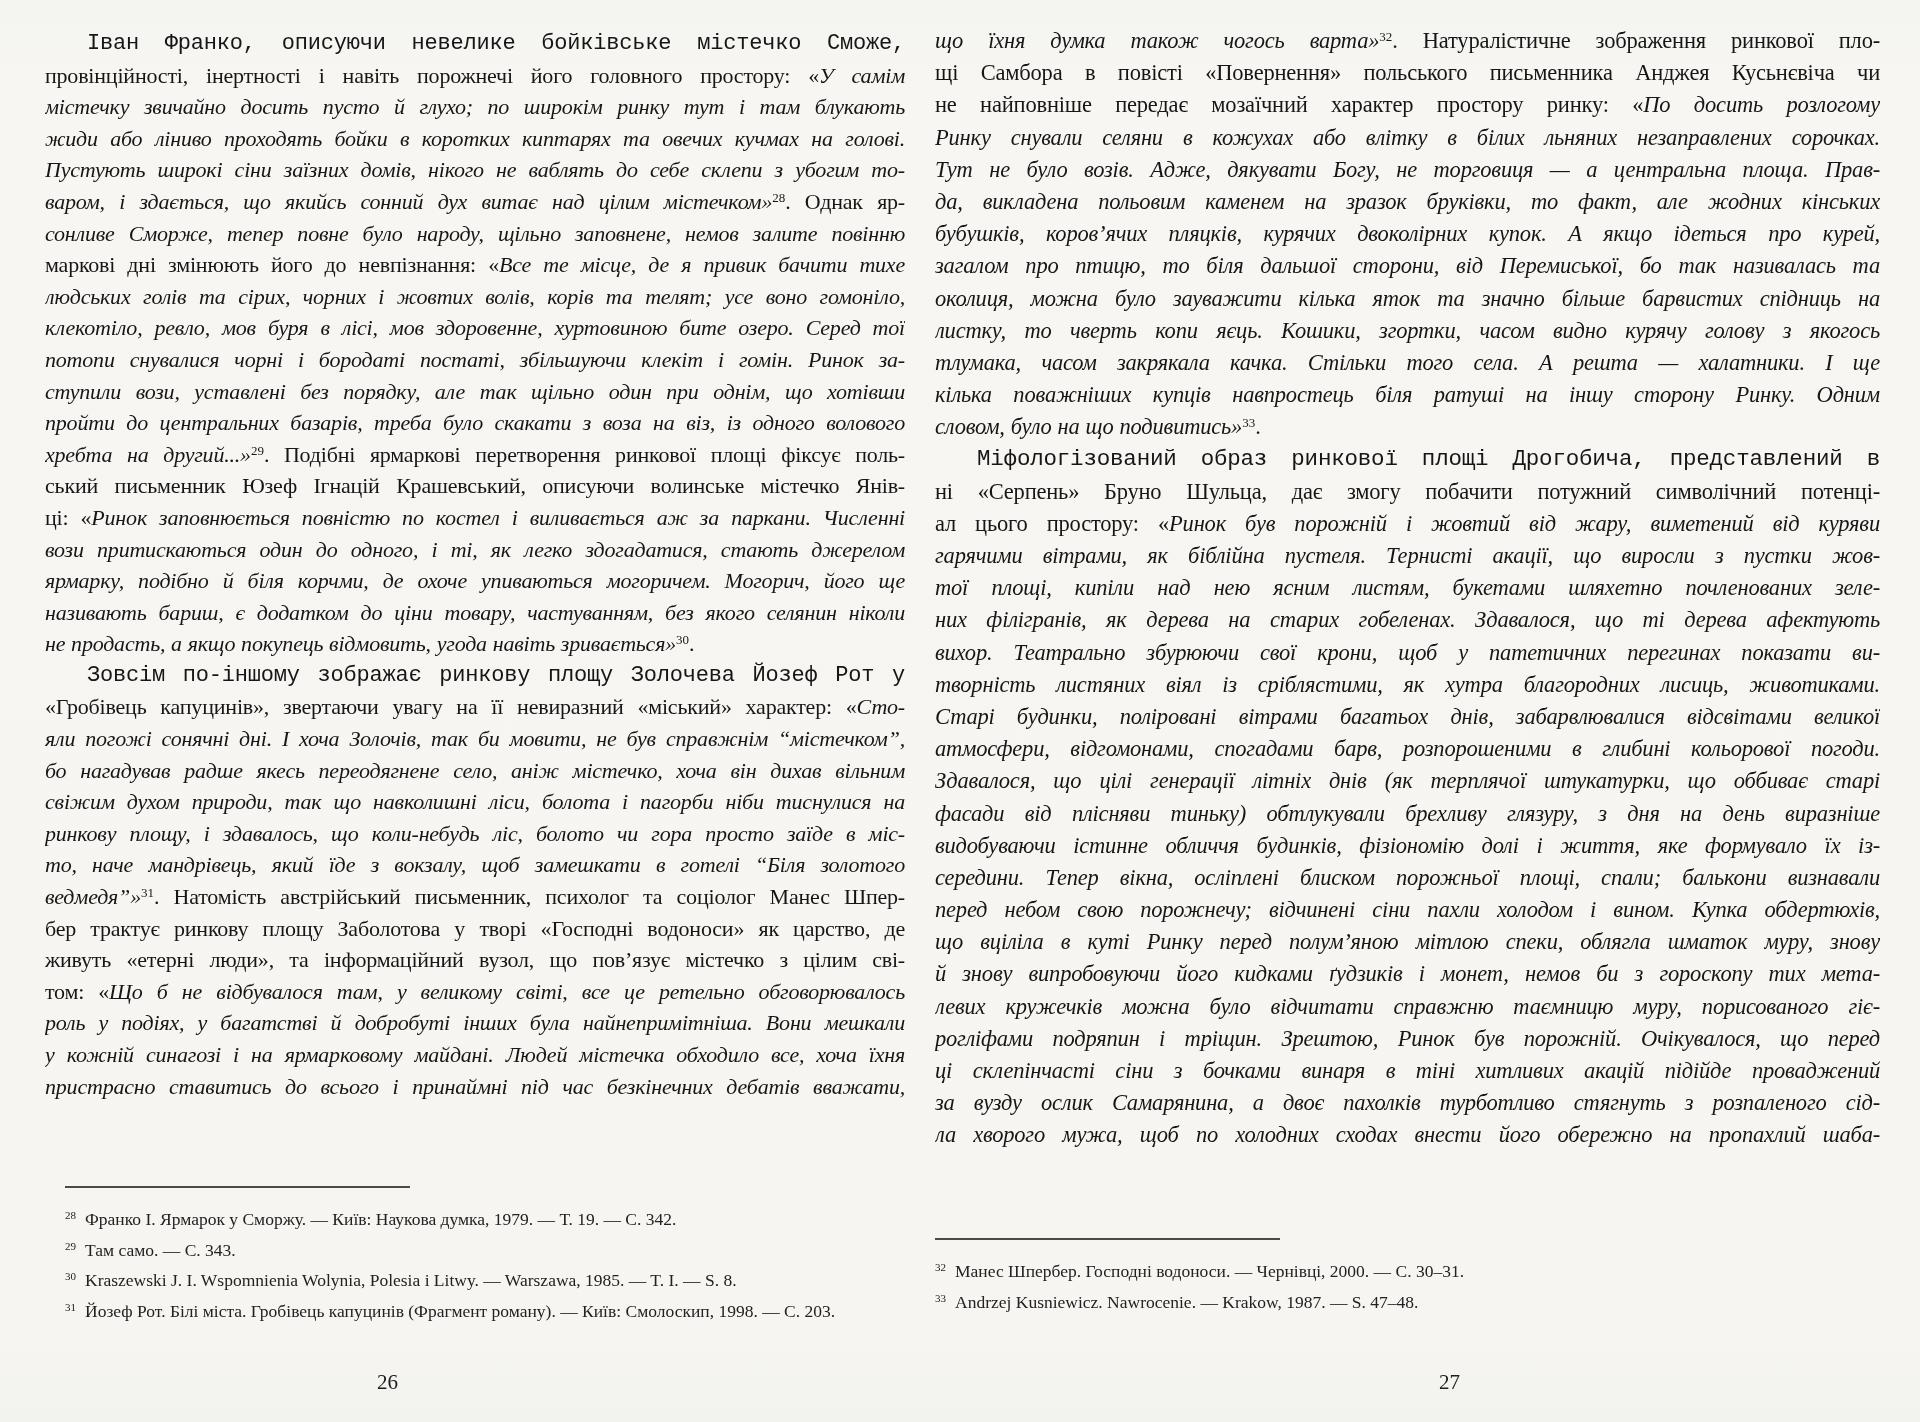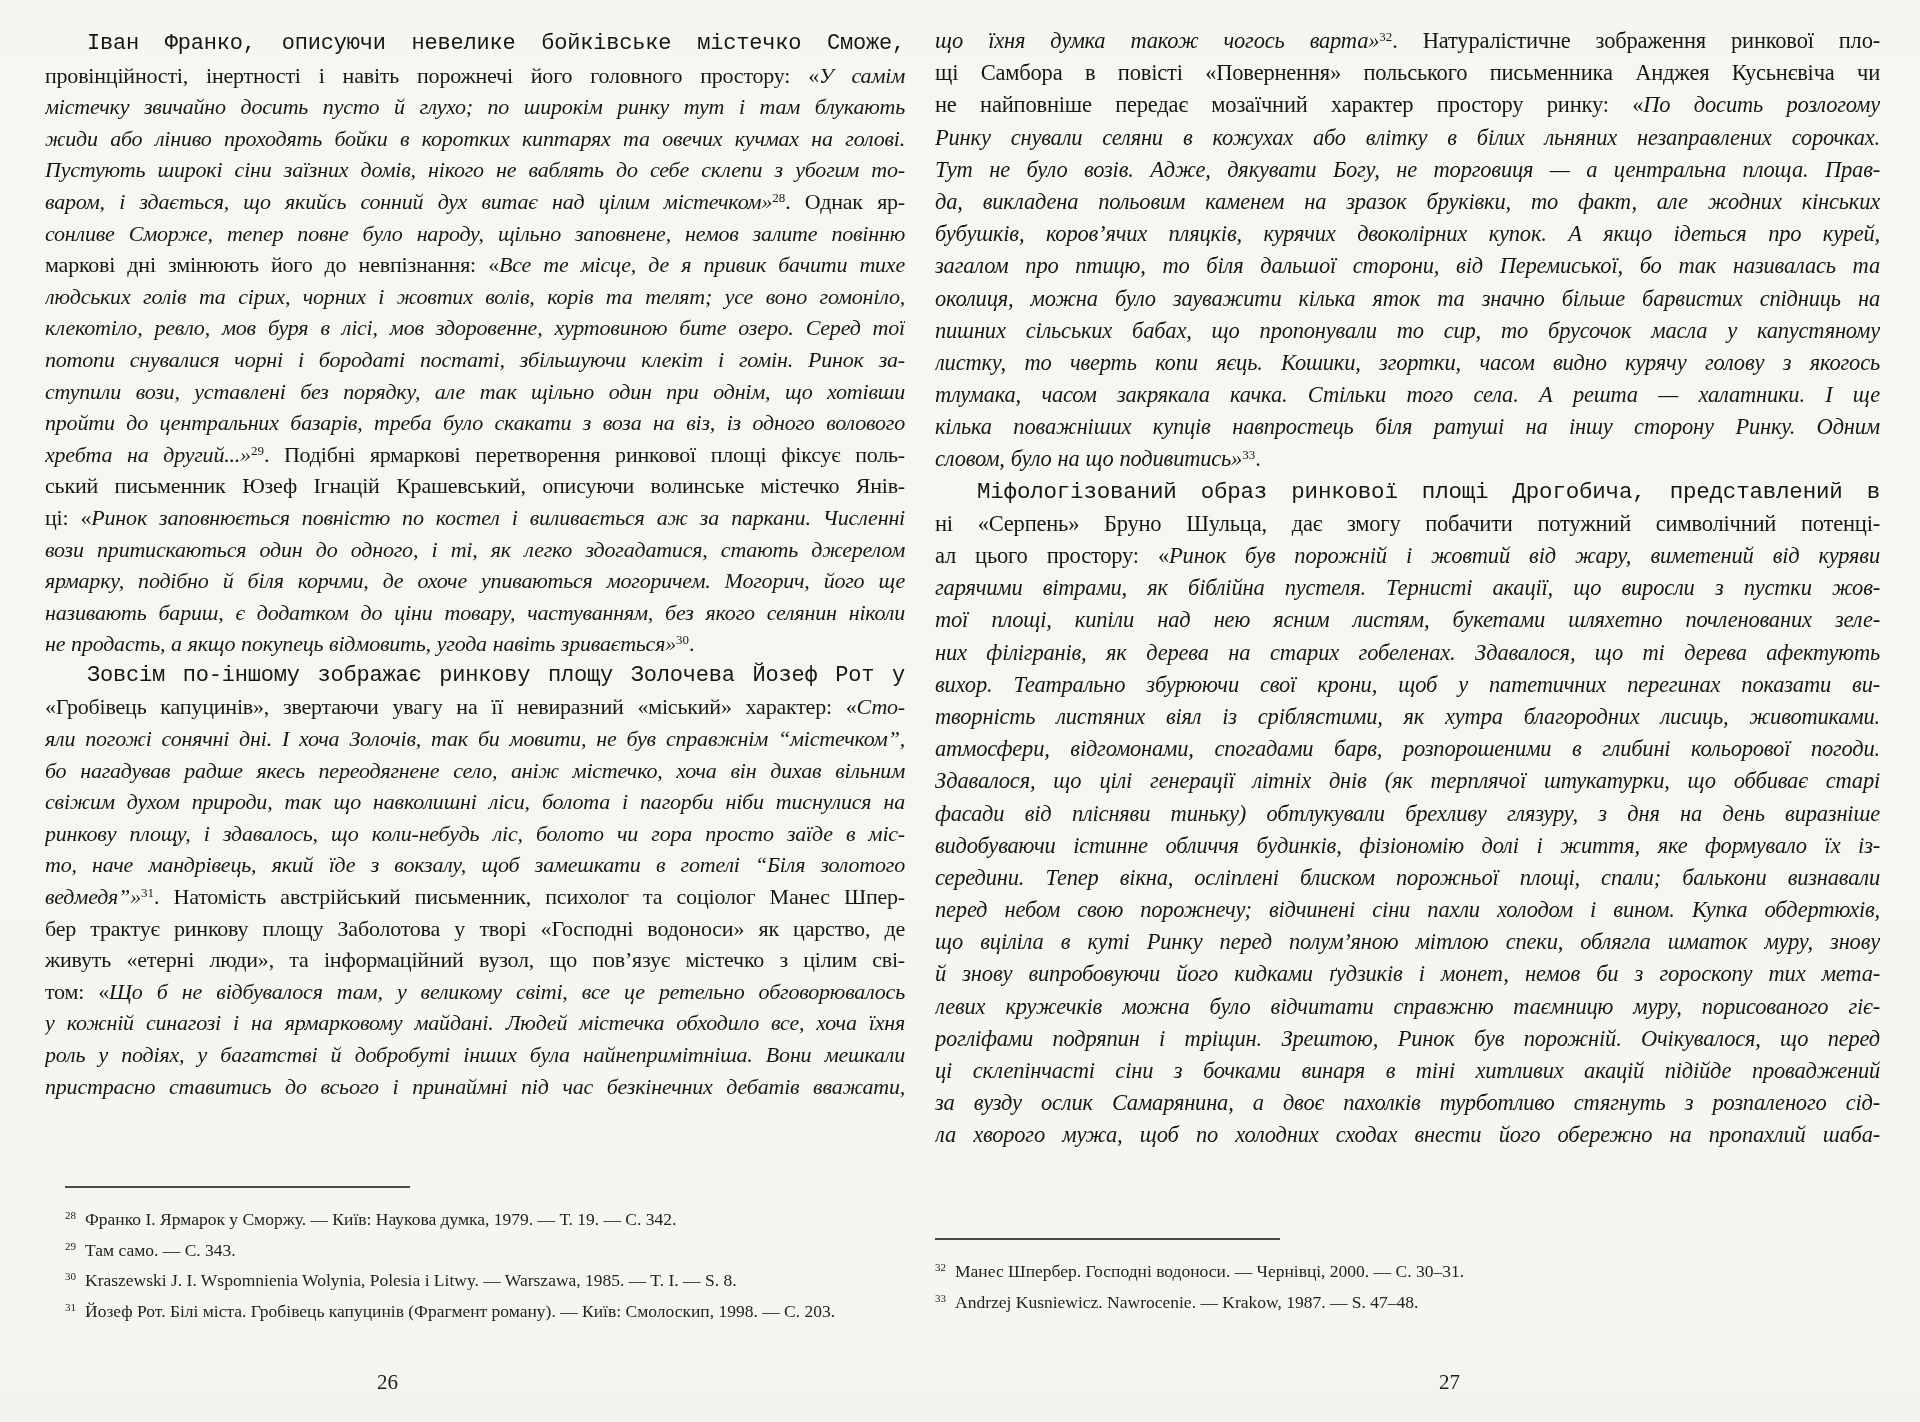--- a/index.html
+++ b/index.html
@@ -70,22 +70,22 @@
         <div class="line"><span>«Гробівець капуцинів», звертаючи увагу на її невиразний «міський» характер: «</span><span class="it">Сто-</span></div>
         <div class="line"><span class="it">яли погожі сонячні дні. І хоча Золочів, так би мовити, не був справжнім “містечком”,</span></div>
         <div class="line"><span class="it">бо нагадував радше якесь переодягнене село, аніж містечко, хоча він дихав вільним</span></div>
         <div class="line"><span class="it">свіжим духом природи, так що навколишні ліси, болота і пагорби ніби тиснулися на</span></div>
         <div class="line"><span class="it">ринкову площу, і здавалось, що коли-небудь ліс, болото чи гора просто заїде в міс-</span></div>
         <div class="line"><span class="it">то, наче мандрівець, який їде з вокзалу, щоб замешкати в готелі “Біля золотого</span></div>
         <div class="line"><span class="it">ведмедя”»</span><span class="sup">31</span><span>. Натомість австрійський письменник, психолог та соціолог Манес Шпер-</span></div>
         <div class="line"><span>бер трактує ринкову площу Заболотова у творі «Господні водоноси» як царство, де</span></div>
         <div class="line"><span>живуть «етерні люди», та інформаційний вузол, що пов’язує містечко з цілим сві-</span></div>
         <div class="line"><span>том: «</span><span class="it">Що б не відбувалося там, у великому світі, все це ретельно обговорювалось</span></div>
+        <div class="line"><span class="it">роль у подіях, у багатстві й добробуті інших була найнепримітніша. Вони мешкали</span></div>
         <div class="line"><span class="it">у кожній синагозі і на ярмарковому майдані. Людей містечка обходило все, хоча їхня</span></div>
-        <div class="line"><span class="it">роль у подіях, у багатстві й добробуті інших була найнепримітніша. Вони мешкали</span></div>
         <div class="line"><span class="it">пристрасно ставитись до всього і принаймні під час безкінечних дебатів вважати,</span></div>
       </div>
     <div class="footnotes-wrap" style="left:45px;top:1186px;width:860px;margin-left:20px;">
       <div class="fn-rule"></div>
       <div>
           <div class="footnote"><span class="fn-num">28</span><span>Франко І. Ярмарок у Сморжу. — Київ: Наукова думка, 1979. — Т. 19. — С. 342.</span></div>
           <div class="footnote"><span class="fn-num">29</span><span>Там само. — С. 343.</span></div>
           <div class="footnote"><span class="fn-num">30</span><span>Kraszewski J. I. Wspomnienia Wolynia, Polesia i Litwy. — Warszawa, 1985. — T. I. — S. 8.</span></div>
           <div class="footnote"><span class="fn-num">31</span><span>Йозеф Рот. Білі міста. Гробівець капуцинів (Фрагмент роману). — Київ: Смолоскип, 1998. — С. 203.</span></div>
         </div>
@@ -97,33 +97,33 @@
     <div class="textblock" style="left:935px;top:25px;width:945px;">
         <div class="line"><span class="it">що їхня думка також чогось варта»</span><span class="sup">32</span><span>. Натуралістичне зображення ринкової пло-</span></div>
         <div class="line"><span>щі Самбора в повісті «Повернення» польського письменника Анджея Кусьнєвіча чи</span></div>
         <div class="line"><span>не найповніше передає мозаїчний характер простору ринку: «</span><span class="it">По досить розлогому</span></div>
         <div class="line"><span class="it">Ринку снували селяни в кожухах або влітку в білих льняних незаправлених сорочках.</span></div>
         <div class="line"><span class="it">Тут не було возів. Адже, дякувати Богу, не торговиця — а центральна площа. Прав-</span></div>
         <div class="line"><span class="it">да, викладена польовим каменем на зразок бруківки, то факт, але жодних кінських</span></div>
         <div class="line"><span class="it">бубушків, коров’ячих пляцків, курячих двоколірних купок. А якщо ідеться про курей,</span></div>
         <div class="line"><span class="it">загалом про птицю, то біля дальшої сторони, від Перемиської, бо так називалась та</span></div>
         <div class="line"><span class="it">околиця, можна було зауважити кілька яток та значно більше барвистих спідниць на</span></div>
-        <div class="line"><span class="it">пишних сільських бабах, що пропонували то сир, то брусочок масла у капустяному</span></div>
         <div class="line"><span class="it">листку, то чверть копи яєць. Кошики, згортки, часом видно курячу голову з якогось</span></div>
         <div class="line"><span class="it">тлумака, часом закрякала качка. Стільки того села. А решта — халатники. І ще</span></div>
         <div class="line"><span class="it">кілька поважніших купців навпростець біля ратуші на іншу сторону Ринку. Одним</span></div>
         <div class="line noj"><span class="it">словом, було на що подивитись»</span><span class="sup">33</span><span>.</span></div>
         <div class="line ind"><span>Міфологізований образ ринкової площі Дрогобича, представлений в оповідан-</span></div>
         <div class="line"><span>ні «Серпень» Бруно Шульца, дає змогу побачити потужний символічний потенці-</span></div>
         <div class="line"><span>ал цього простору: «</span><span class="it">Ринок був порожній і жовтий від жару, виметений від куряви</span></div>
         <div class="line"><span class="it">гарячими вітрами, як біблійна пустеля. Тернисті акації, що виросли з пустки жов-</span></div>
         <div class="line"><span class="it">тої площі, кипіли над нею ясним листям, букетами шляхетно почленованих зеле-</span></div>
         <div class="line"><span class="it">них філігранів, як дерева на старих гобеленах. Здавалося, що ті дерева афектують</span></div>
         <div class="line"><span class="it">вихор. Театрально збурюючи свої крони, щоб у патетичних перегинах показати ви-</span></div>
         <div class="line"><span class="it">творність листяних віял із сріблястими, як хутра благородних лисиць, животиками.</span></div>
+        <div class="line"><span class="it">Старі будинки, поліровані вітрами багатьох днів, забарвлювалися відсвітами великої</span></div>
         <div class="line"><span class="it">атмосфери, відгомонами, спогадами барв, розпорошеними в глибині кольорової погоди.</span></div>
         <div class="line"><span class="it">Здавалося, що цілі генерації літніх днів (як терплячої штукатурки, що оббиває старі</span></div>
         <div class="line"><span class="it">фасади від плісняви тиньку) обтлукували брехливу глязуру, з дня на день виразніше</span></div>
         <div class="line"><span class="it">видобуваючи істинне обличчя будинків, фізіономію долі і життя, яке формувало їх із-</span></div>
         <div class="line"><span class="it">середини. Тепер вікна, осліплені блиском порожньої площі, спали; балькони визнавали</span></div>
         <div class="line"><span class="it">перед небом свою порожнечу; відчинені сіни пахли холодом і вином. Купка обдертюхів,</span></div>
         <div class="line"><span class="it">що вціліла в куті Ринку перед полум’яною мітлою спеки, облягла шматок муру, знову</span></div>
         <div class="line"><span class="it">й знову випробовуючи його кидками ґудзиків і монет, немов би з гороскопу тих мета-</span></div>
         <div class="line"><span class="it">левих кружечків можна було відчитати справжню таємницю муру, порисованого гіє-</span></div>
         <div class="line"><span class="it">рогліфами подряпин і тріщин. Зрештою, Ринок був порожній. Очікувалося, що перед</span></div>

